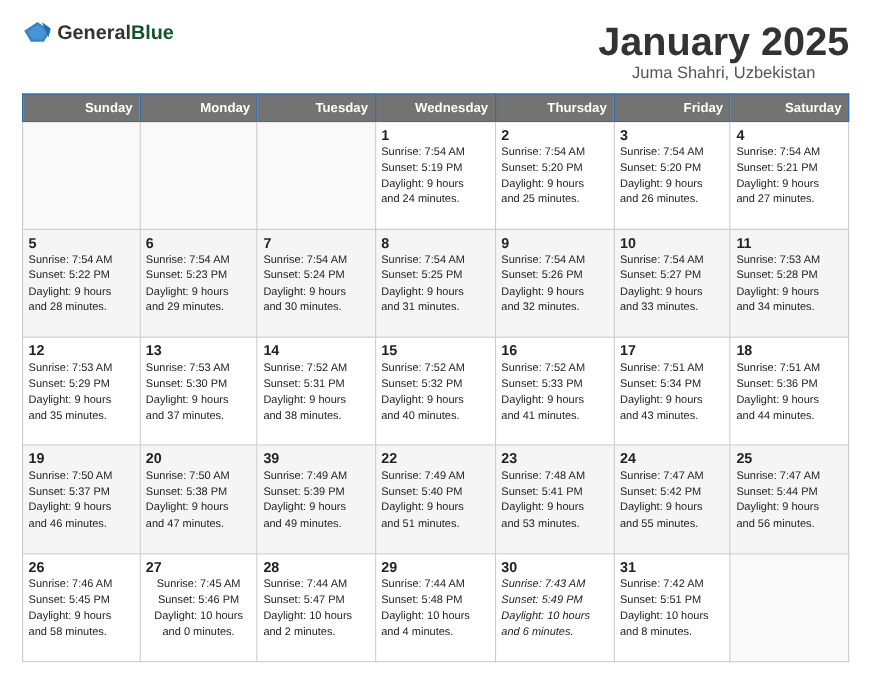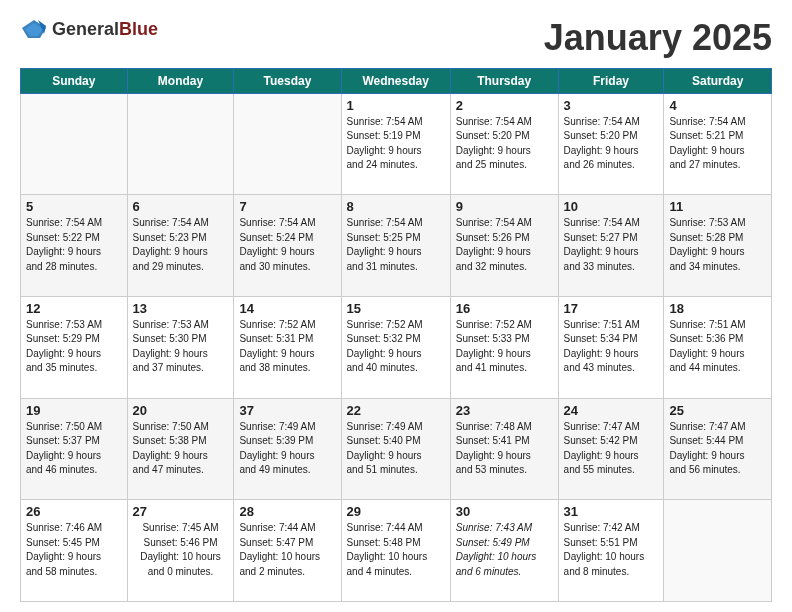--- a/index.html
+++ b/index.html
@@ -30,21 +30,21 @@
     }
     .logo-text-general {
       font-size: 18px;
       font-weight: bold;
       color: #333;
       margin-top: 36px;
     }
     .logo-text-blue {
       font-size: 18px;
       font-weight: bold;
-      color: #7f1d1d;
+      color: #14532d;
     }
     .logo-icon {
       width: 28px;
       height: 22px;
     }
     .title-block {
       text-align: center;
     }
     .month-title {
       font-size: 36px;
@@ -55,26 +55,26 @@
     .location {
       font-size: 15px;
       color: #555;
     }
     table {
       width: 100%;
       border-collapse: collapse;
       flex: 1;
     }
     thead tr th {
-      background-color: #0f766e;
+      background-color: #737373;
       color: #fff;
       font-size: 12px;
       font-weight: bold;
       padding: 5px 6px;
-      text-align: center;
+      text-align: right;
       border: 1px solid #2a6db5;
     }
     tbody tr td {
       border: 1px solid #ccc;
       vertical-align: top;
       padding: 4px 5px;
       font-size: 10px;
       color: #222;
       width: 113px;
       height: 80px;
@@ -109,20 +109,21 @@
         <polygon points="14,2 26,10 20,20 8,20 2,10" fill="#1a6eb5" opacity="0.85"></polygon>
         <polygon points="14,5 23,11 18,18 10,18 5,11" fill="#4a9de0" opacity="0.7"></polygon>
         <polygon points="18,2 26,8 24,16" fill="#1a6eb5"></polygon>
       </svg>
       <div>
         <span class="logo-text-general">General</span><span class="logo-text-blue">Blue</span>
       </div>
     </div>
     <div class="title-block">
       <div class="month-title">January 2025</div>
+      <div class="location">Juma Shahri, Uzbekistan</div>
     </div>
   </div>
 
   <table>
     <thead>
       <tr>
       <th>Sunday</th>
           <th>Monday</th>
           <th>Tuesday</th>
           <th>Wednesday</th>
@@ -276,21 +277,21 @@
 and 46 minutes.</div>
           </td>
           <td>
             <span class="day-num">20</span>
             <div class="day-info" style="white-space: pre-line;">Sunrise: 7:50 AM
 Sunset: 5:38 PM
 Daylight: 9 hours
 and 47 minutes.</div>
           </td>
           <td>
-            <span class="day-num">37</span>
+            <span class="day-num">39</span>
             <div class="day-info" style="white-space: pre-line;">Sunrise: 7:49 AM
 Sunset: 5:39 PM
 Daylight: 9 hours
 and 49 minutes.</div>
           </td>
           <td>
             <span class="day-num">22</span>
             <div class="day-info" style="white-space: pre-line;">Sunrise: 7:49 AM
 Sunset: 5:40 PM
 Daylight: 9 hours

